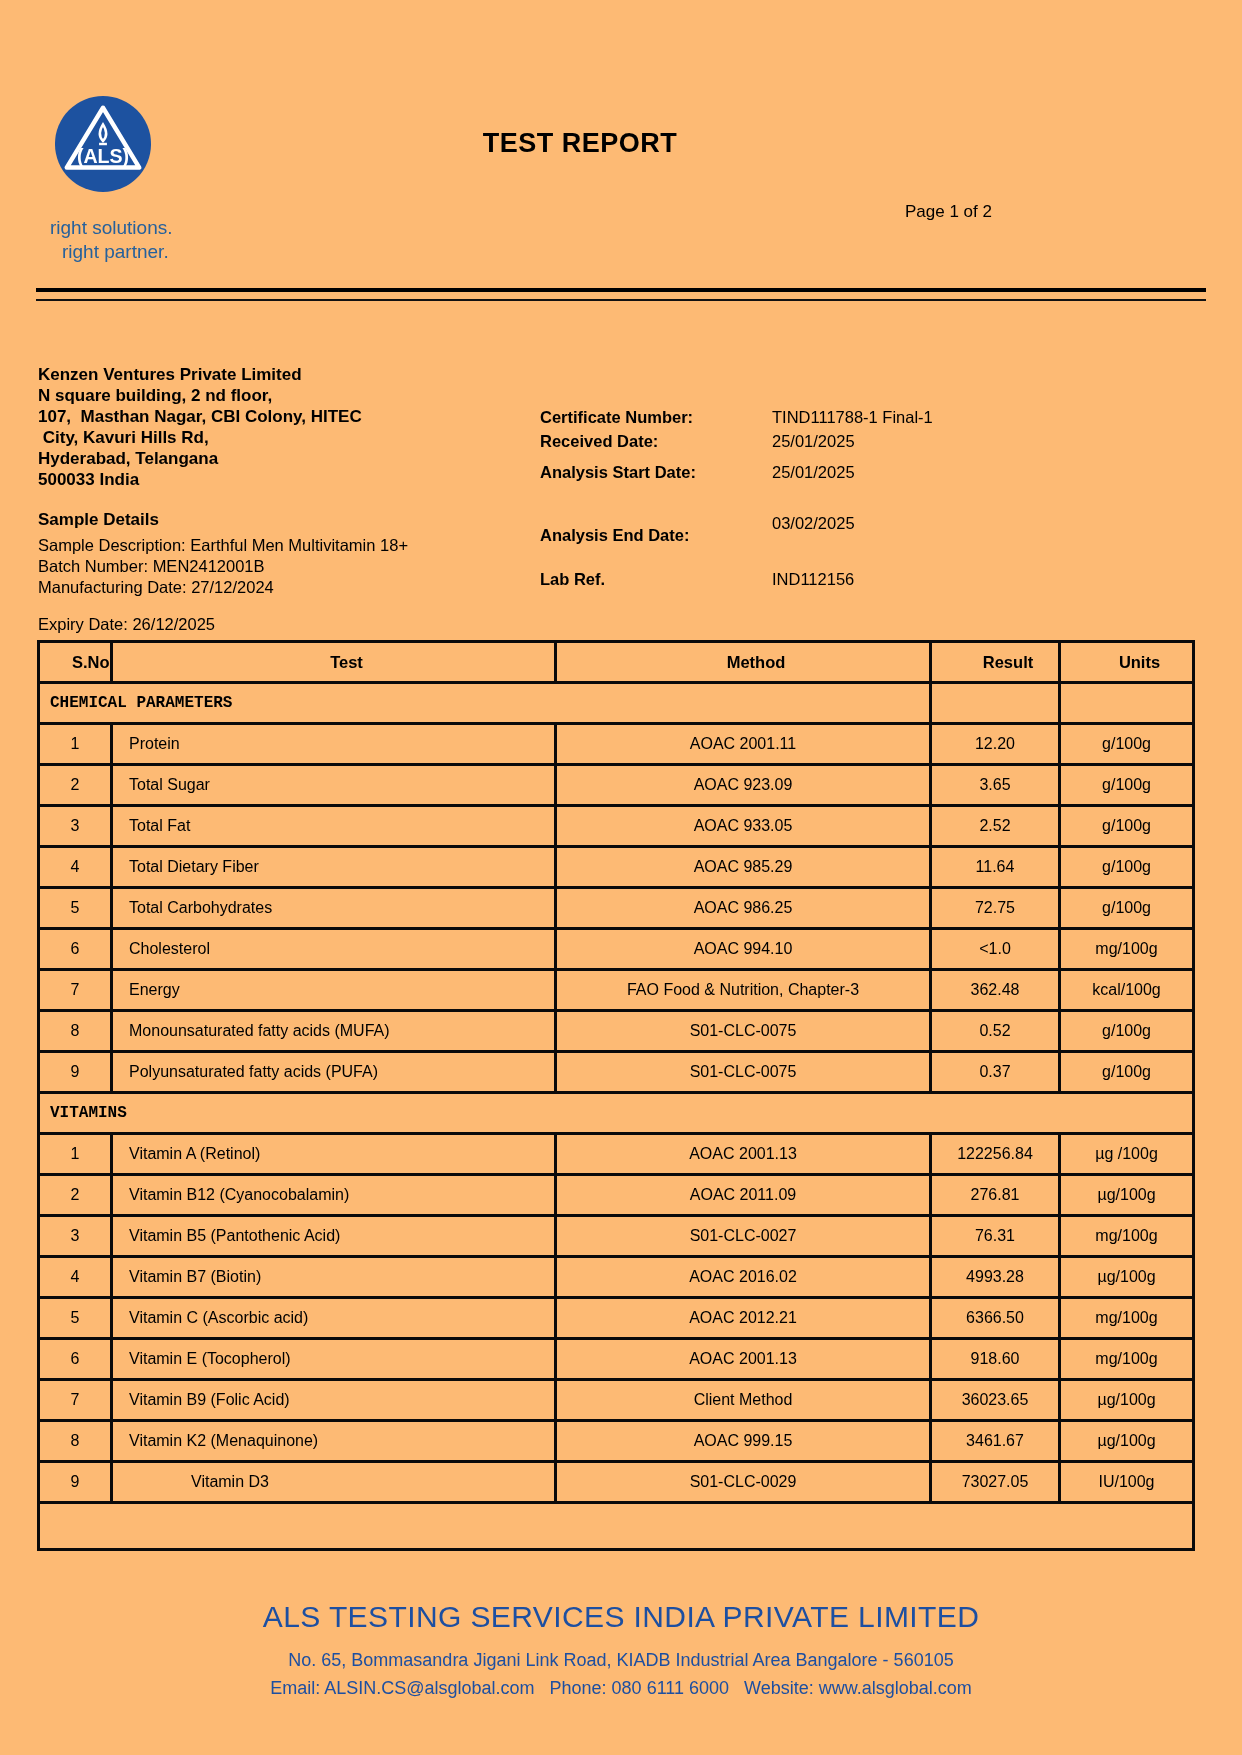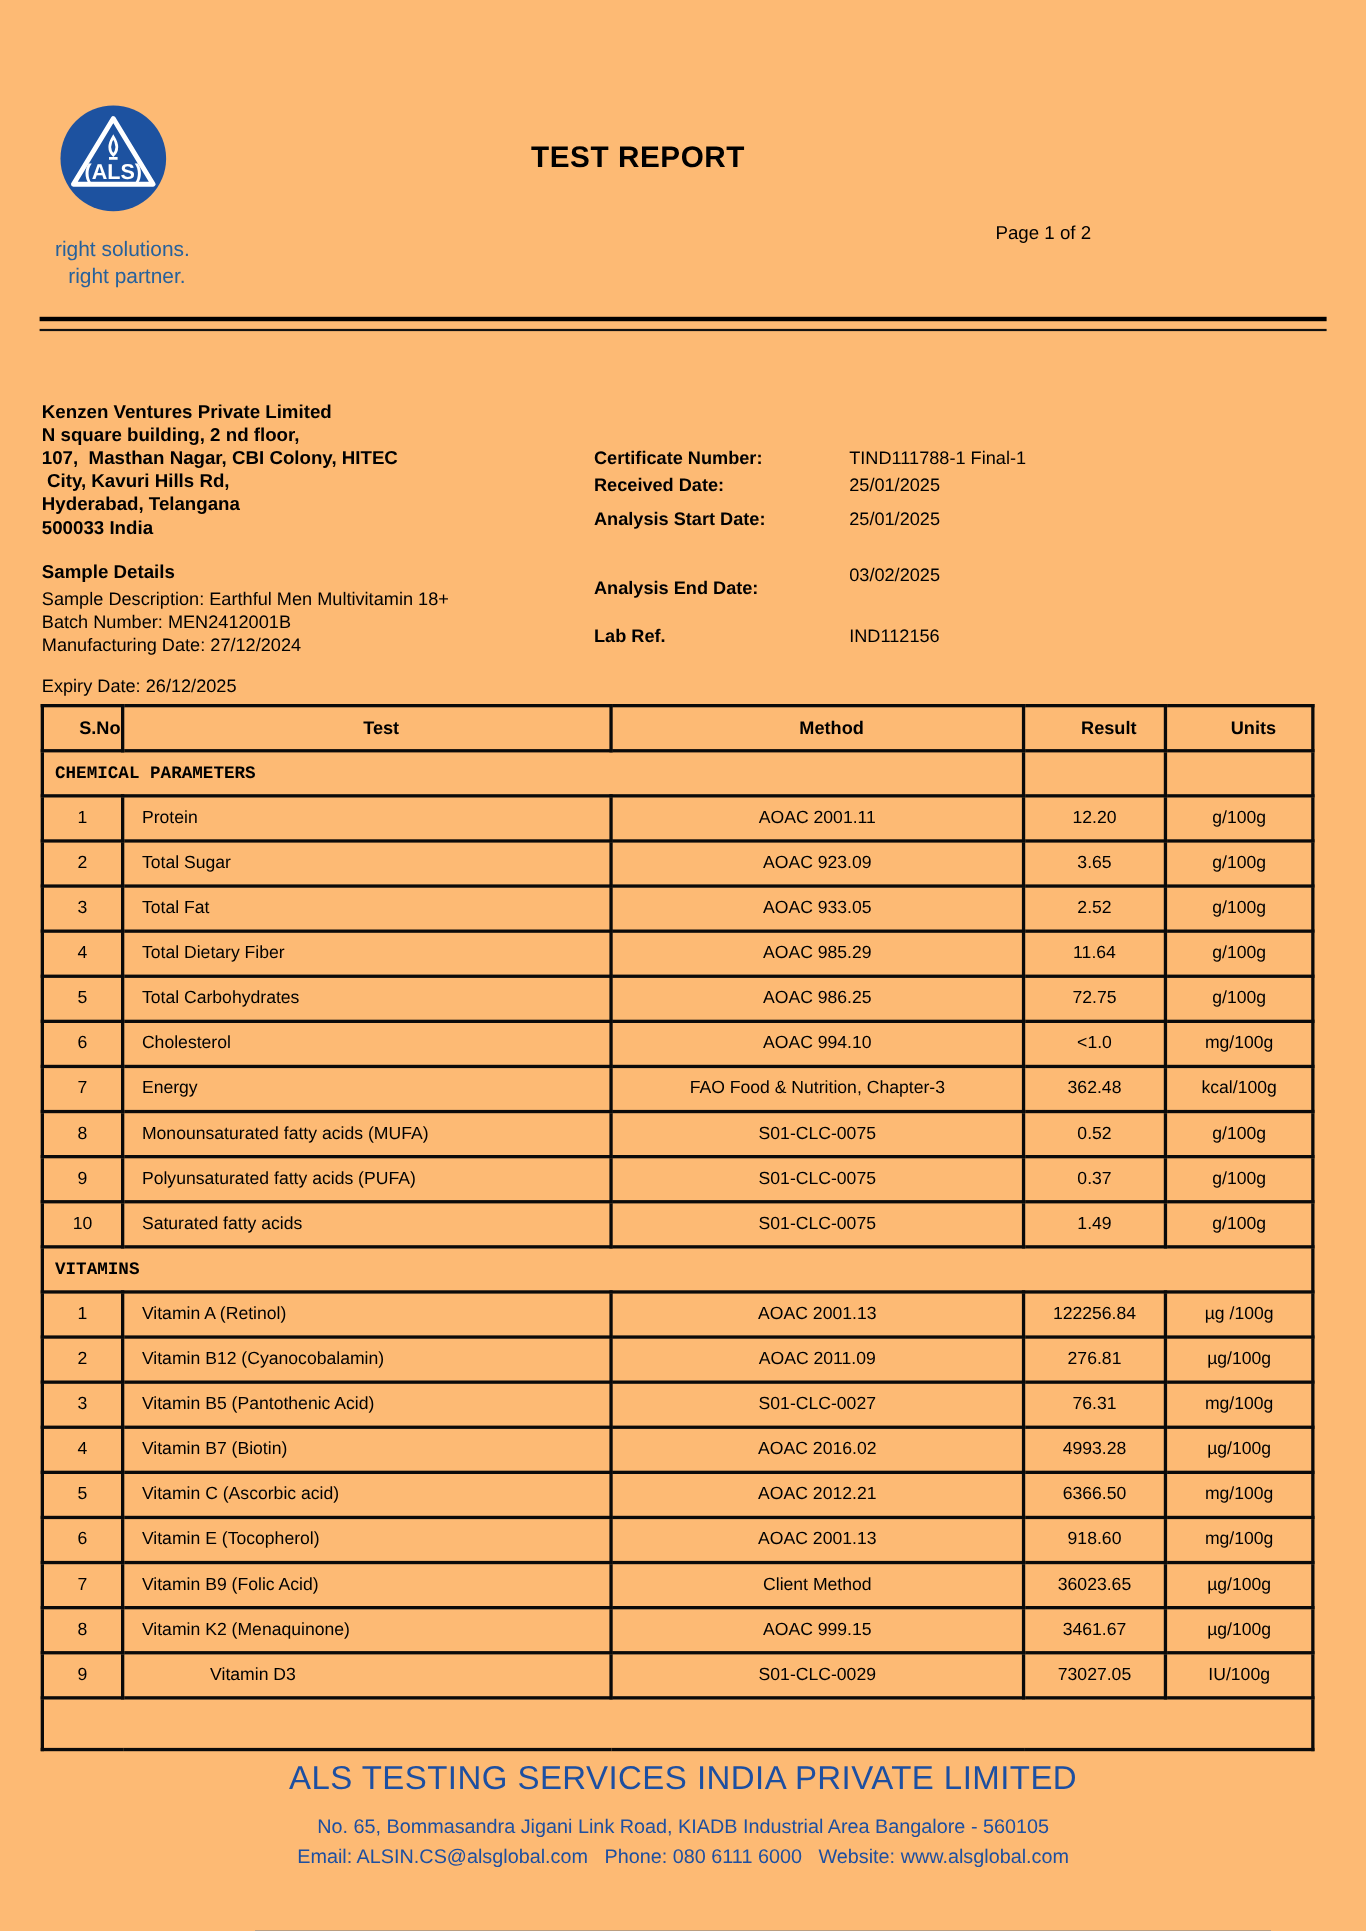--- a/index.html
+++ b/index.html
@@ -187,27 +187,20 @@
           <td class="c-units">g/100g</td>
         </tr>
         <tr>
           <td class="c-no">9</td>
           <td class="c-test">Polyunsaturated fatty acids (PUFA)</td>
           <td class="c-method">S01-CLC-0075</td>
           <td class="c-result">0.37</td>
           <td class="c-units">g/100g</td>
         </tr>
         <tr>
-          <td class="c-no">10</td>
-          <td class="c-test">Saturated fatty acids</td>
-          <td class="c-method">S01-CLC-0075</td>
-          <td class="c-result">1.49</td>
-          <td class="c-units">g/100g</td>
-        </tr>
-        <tr>
           <td class="section-title" colspan="5">VITAMINS</td>
         </tr>
         <tr>
           <td class="c-no">1</td>
           <td class="c-test">Vitamin A (Retinol)</td>
           <td class="c-method">AOAC 2001.13</td>
           <td class="c-result">122256.84</td>
           <td class="c-units">µg /100g</td>
         </tr>
         <tr>

